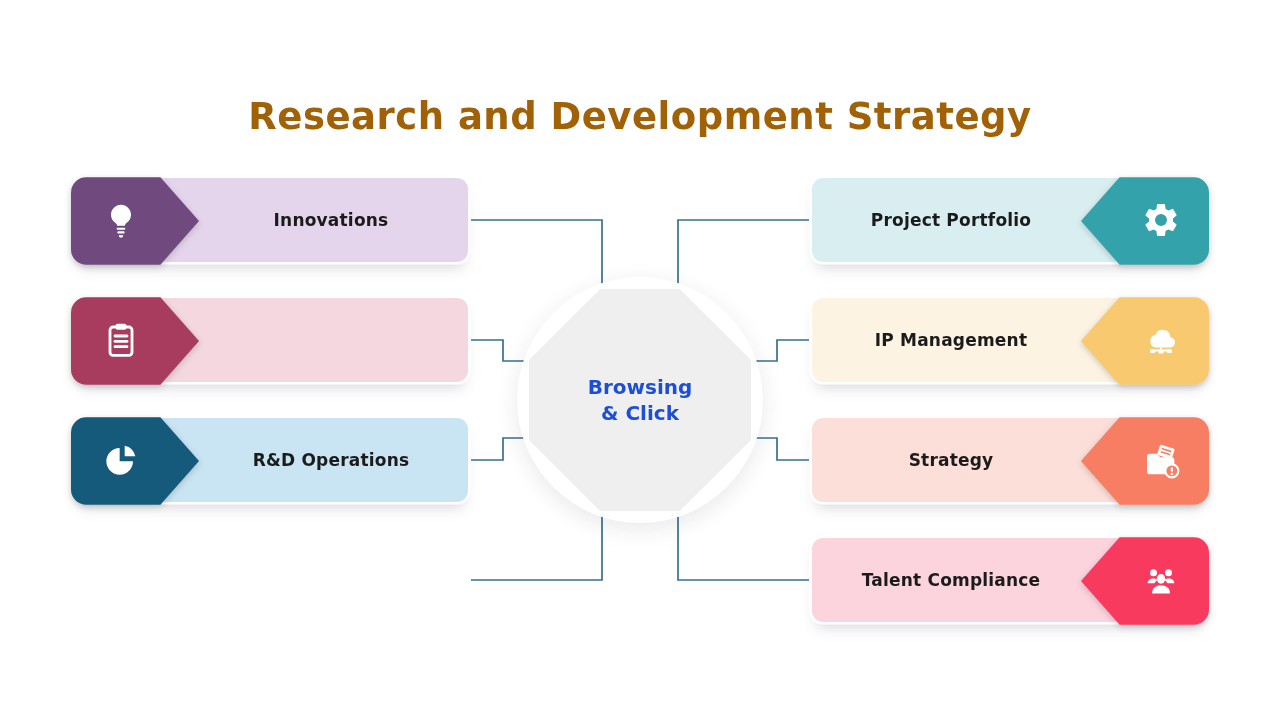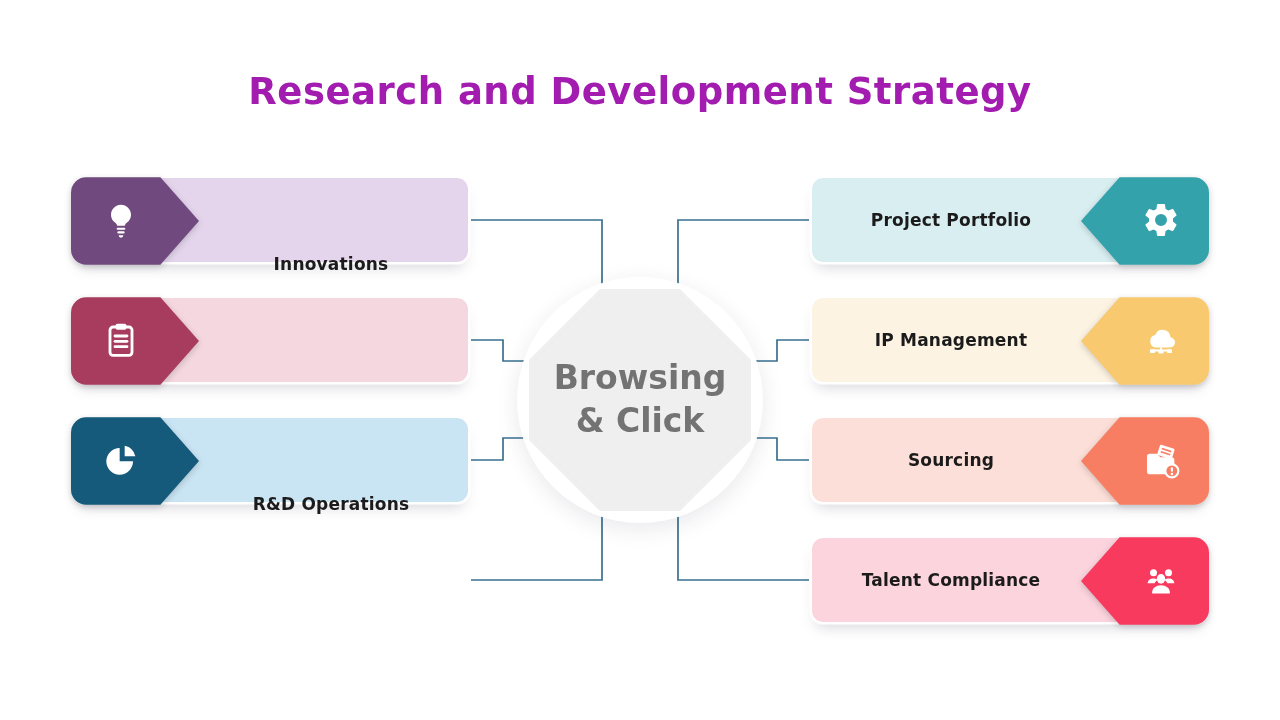--- a/index.html
+++ b/index.html
@@ -10,48 +10,48 @@
   
   .wires{position:absolute;left:0;top:0;width:1280px;height:720px;}
   .wires polyline{fill:none;stroke:var(--connector,#38708F);stroke-width:1.7;}
   
   .halo{position:absolute;left:517px;top:277px;width:246px;height:246px;border-radius:50%;
         background:#fff;box-shadow:0 6px 22px rgba(40,40,70,.10);}
   .octagon{position:absolute;left:529px;top:289px;width:222px;height:222px;
            background:var(--octagon,#EFEFEF);
            clip-path:polygon(32% 0,68% 0,100% 32%,100% 68%,68% 100%,32% 100%,0 68%,0 32%);
            display:flex;align-items:center;justify-content:center;text-align:center;}
-  .octagon .ctext{font-size:33px;font-weight:800;color:#737373;line-height:1.3;}
+  .octagon .ctext{font-size:20px;font-weight:800;color:#1d4ed8;line-height:1.3;}
   
   .item{position:absolute;width:400px;height:90px;border-radius:14px;background:var(--bg);
         border:3px solid rgba(255,255,255,.55);background-clip:padding-box;box-sizing:border-box;
         box-shadow:0 9px 14px -7px rgba(90,90,120,.25);}
   .item .arrow{position:absolute;top:-1px;height:88px;width:128px;
                filter:drop-shadow(0 2px 3px rgba(0,0,0,.18));}
   .item.left  .arrow{left:-3px;}
   .item.right .arrow{right:-3px;}
   .item .arrow path{fill:var(--arrow);}
   .icon-box{position:absolute;top:50%;transform:translateY(-50%);width:40px;height:40px;}
   .item.left  .icon-box{left:27px;}
   .item.right .icon-box{right:25px;}
   .icon-box svg{width:40px;height:40px;display:block;}
   .label{position:absolute;top:50%;transform:translateY(-50%);text-align:center;
          font-size:17px;font-weight:700;color:#1b1b1b;letter-spacing:.2px;}
-  .item.left  .label{left:128px;right:8px;margin-top:44px;}
+  .item.left  .label{left:128px;right:8px;}
   .item.right .label{left:8px;right:124px;}
   
   .r1{top:175px}.r2{top:295px}.r3{top:415px}.r4{top:535px}
   .colL{left:71px}.colR{left:809px}
 </style>
 </head>
 <body>
 
 <div class="stage" style="--connector: #38708F; --octagon: #EFEFEF;">
 
-  <div class="title" style="color: #a21caf;">Research and Development Strategy</div>
+  <div class="title" style="color: #a16207; margin-top: 25px;">Research and Development Strategy</div>
 
   <svg class="wires" viewBox="0 0 1280 720">
     <polyline points="471,220 602,220 602,292"></polyline>
     <polyline points="809,220 678,220 678,292"></polyline>
     <polyline points="471,340 503,340 503,361 533,361"></polyline>
     <polyline points="809,340 777,340 777,361 747,361"></polyline>
     <polyline points="471,460 503,460 503,438 533,438"></polyline>
     <polyline points="809,460 777,460 777,438 747,438"></polyline>
     <polyline points="602,508 602,580 471,580"></polyline>
     <polyline points="678,508 678,580 809,580"></polyline>
@@ -148,21 +148,21 @@
           <rect x="10.2" y="3.6" width="9.2" height="6.6" rx="1" fill="#fff"></rect>
           <line x1="11.8" y1="5.7" x2="17.8" y2="5.7" stroke="var(--arrow)" stroke-width="1"></line>
           <line x1="11.8" y1="7.7" x2="17.8" y2="7.7" stroke="var(--arrow)" stroke-width="1"></line>
           </g>
         <path d="M3.6 9.9c0-.9.7-1.6 1.6-1.6h4.4l2 2.1h6.8c.9 0 1.6.7 1.6 1.6v7c0 .9-.7 1.6-1.6 1.6H5.2c-.9 0-1.6-.7-1.6-1.6z" fill="#fff"></path>
         <circle cx="18.5" cy="18.5" r="3.9" fill="var(--arrow)" stroke="#fff" stroke-width="1.3"></circle>
         <rect x="17.9" y="16.4" width="1.3" height="2.7" rx=".6" fill="#fff"></rect>
         <circle cx="18.55" cy="20.4" r=".8" fill="#fff"></circle>
         </svg>
     </div>
-    <div class="label">Sourcing</div>
+    <div class="label">Strategy</div>
   </div>
 
   <div class="item right colR r4" style="--arrow: #F93A5F; --bg: #FBD4DE;">
     <svg class="arrow" viewBox="0 0 126 86">
       <path d="M111 0 H38 L0 43 L38 86 H111 A15 15 0 0 0 126 71 V15 A15 15 0 0 0 111 0 Z"></path>
       </svg>
     <div class="icon-box">
       <svg viewBox="0 0 24 24" fill="#fff">
         <circle cx="7.5" cy="7.7" r="2.1"></circle>
         <circle cx="16.5" cy="7.7" r="2.1"></circle>

